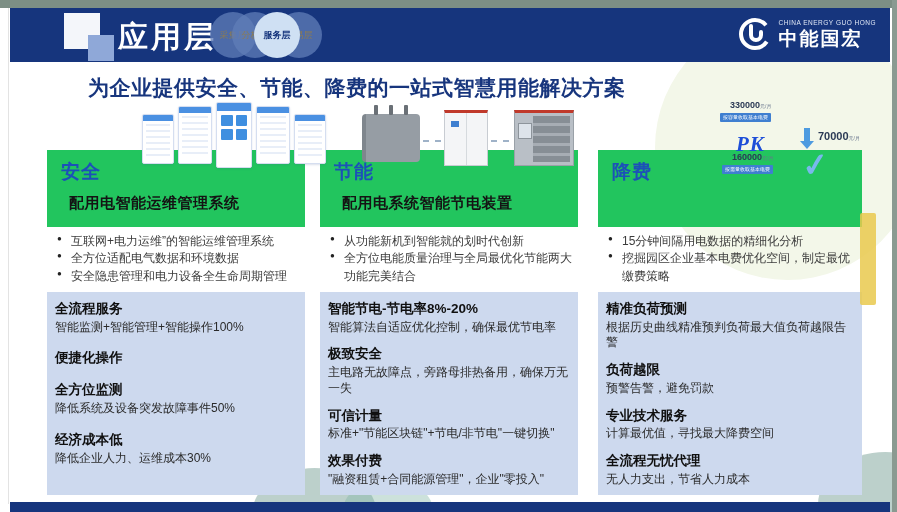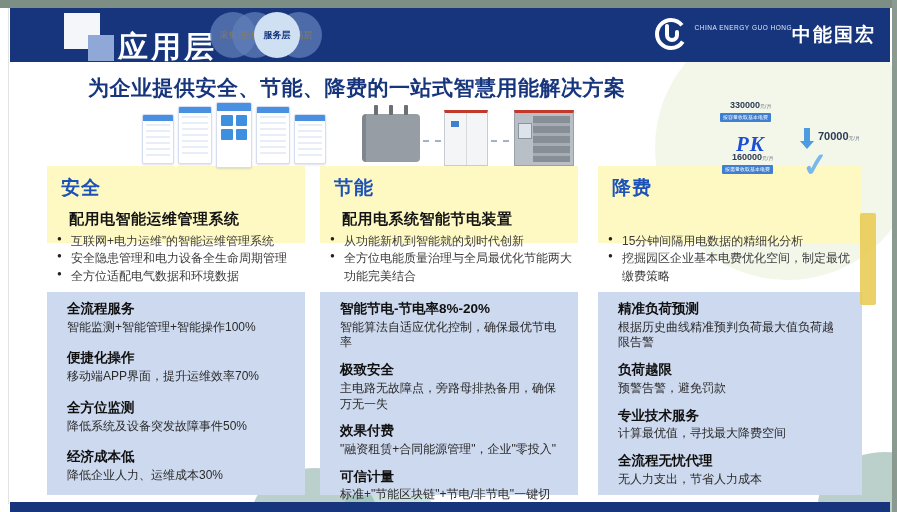--- a/index.html
+++ b/index.html
@@ -19,40 +19,40 @@
   .deco-pale{left:655px;top:15px;width:265px;height:265px;background:#f3f7e9;}
   .deco-teal-a{left:252px;top:468px;width:125px;height:92px;background:#2e6e5e;opacity:.32;}
   .deco-teal-b{left:342px;top:478px;width:92px;height:72px;background:#7fb5a5;opacity:.4;}
   .deco-teal-c{left:818px;top:452px;width:135px;height:105px;background:#2e6e5e;opacity:.32;}
   .deco-yellow{position:absolute;left:860px;top:213px;width:16px;height:92px;background:#e9c94d;opacity:.85;z-index:2;border-radius:2px;}
 
   
   .header-band{position:absolute;left:10px;top:8px;width:880px;height:54px;background:#16357d;z-index:3;}
   .sq-white{position:absolute;left:54px;top:5px;width:36px;height:36px;background:#f4f6fa;}
   .sq-blue{position:absolute;left:78px;top:27px;width:26px;height:26px;background:#8fa8d8;}
-  .page-title{position:absolute;left:108px;top:19px;font-size:30px;font-weight:bold;color:#ffffff;letter-spacing:3px;text-align:right;}
+  .page-title{position:absolute;left:108px;top:9px;font-size:30px;font-weight:bold;color:#ffffff;letter-spacing:3px;text-align:right;}
   .layer-chips{position:absolute;left:200px;top:2px;width:160px;height:50px;}
   .chip{position:absolute;top:2px;width:46px;height:46px;border-radius:50%;
         display:flex;align-items:center;justify-content:center;
         font-size:9px;color:#8d7c52;background:rgba(96,126,184,.75);}
   .chip.active{background:#cfe0f3;color:#16357d;font-weight:bold;z-index:1;}
   .chip0{left:0;} .chip1{left:22px;} .chip2{left:44px;} .chip3{left:66px;}
   .logo{position:absolute;right:14px;top:8px;display:flex;align-items:center;gap:6px;}
   .logo-mark{width:36px;height:36px;}
-  .logo-text{display:flex;flex-direction:row;line-height:1;}
+  .logo-text{display:flex;flex-direction:column;line-height:1;}
   .logo-en{font-size:6.5px;color:#dfe7f5;letter-spacing:.5px;margin-bottom:3px;}
   .logo-zh{font-size:19px;font-weight:bold;color:#ffffff;letter-spacing:2px;}
 
   
   .main-title{position:absolute;left:88px;top:74px;font-size:21px;font-weight:bold;color:#17357d;z-index:1;letter-spacing:.5px;}
 
   
-  .col-head{position:absolute;top:166px;height:77px;background:#fef9c3;z-index:1;box-sizing:border-box;padding:9px 14px;}
+  .col-head{position:absolute;top:150px;height:77px;background:#22c55e;z-index:1;box-sizing:border-box;padding:9px 14px;}
   .col-bullets{position:absolute;top:231px;height:58px;z-index:1;box-sizing:border-box;padding:2px 4px 0 10px;}
-  .col-body{position:absolute;top:292px;height:203px;background:#cdd9ee;z-index:1;box-sizing:border-box;padding:9px 20px;}
+  .col-body{position:absolute;top:292px;height:203px;background:#cdd9ee;z-index:1;box-sizing:border-box;padding:9px 8px;}
   .c1{left:47px;width:258px;} .c2{left:320px;width:258px;} .c3{left:598px;width:264px;}
   .col-title{font-size:19px;font-weight:bold;color:#1c51b8;letter-spacing:1px;}
   .col-sub{font-size:15px;font-weight:bold;color:#141414;margin-top:9px;letter-spacing:.5px;margin-left:8px;}
   .bullet{position:relative;padding-left:14px;font-size:12px;color:#3c3c3c;line-height:1.45;}
   .bullet::before{content:"●";position:absolute;left:0;top:0;font-size:8px;color:#222;}
   .feature{margin-bottom:11px;}
   .c1 .feature{margin-bottom:15px;}
   .f-h{font-size:13.5px;font-weight:bold;color:#101010;line-height:1.25;}
   .f-d{font-size:12px;color:#2a2a2a;line-height:1.3;margin-top:2px;}
 
@@ -195,31 +195,30 @@
   <div class="pk-badge pk-badge-b">按需量收取基本电费</div>
   <div class="pk-check">✓</div>
 </div>
 
 <div class="col-head c1">
   <div class="col-title">安全</div>
   <div class="col-sub">配用电智能运维管理系统</div>
 </div>
 <div class="col-bullets c1">
   <div class="bullet">互联网+电力运维”的智能运维管理系统</div>
+  <div class="bullet">全方位适配电气数据和环境数据</div>
   <div class="bullet">安全隐患管理和电力设备全生命周期管理</div>
-  <div class="bullet">全方位适配电气数据和环境数据</div>
 </div>
 <div class="col-body c1">
   <div class="feature">
     <div class="f-h">全流程服务</div>
     <div class="f-d">智能监测+智能管理+智能操作100%</div>
   </div>
   <div class="feature">
     <div class="f-h">便捷化操作</div>
-    <div class="f-d">移动端APP界面，提升运维效率70%</div>
   </div>
   <div class="feature">
     <div class="f-h">全方位监测</div>
     <div class="f-d">降低系统及设备突发故障事件50%</div>
   </div>
   <div class="feature">
     <div class="f-h">经济成本低</div>
     <div class="f-d">降低企业人力、运维成本30%</div>
   </div>
 </div>
@@ -235,26 +234,26 @@
 <div class="col-body c2">
   <div class="feature">
     <div class="f-h">智能节电-节电率8%-20%</div>
     <div class="f-d">智能算法自适应优化控制，确保最优节电率</div>
   </div>
   <div class="feature">
     <div class="f-h">极致安全</div>
     <div class="f-d">主电路无故障点，旁路母排热备用，确保万无一失</div>
   </div>
   <div class="feature">
+    <div class="f-h">可信计量</div>
+    <div class="f-d">标准+"节能区块链"+节电/非节电"一键切换"</div>
+  </div>
+  <div class="feature">
     <div class="f-h">效果付费</div>
     <div class="f-d">"融资租赁+合同能源管理"，企业"零投入"</div>
-  </div>
-  <div class="feature">
-    <div class="f-h">可信计量</div>
-    <div class="f-d">标准+"节能区块链"+节电/非节电"一键切换"</div>
   </div>
 </div>
 
 <div class="col-head c3">
   <div class="col-title">降费</div>
 </div>
 <div class="col-bullets c3">
   <div class="bullet">15分钟间隔用电数据的精细化分析</div>
   <div class="bullet">挖掘园区企业基本电费优化空间，制定最优缴费策略</div>
 </div>

